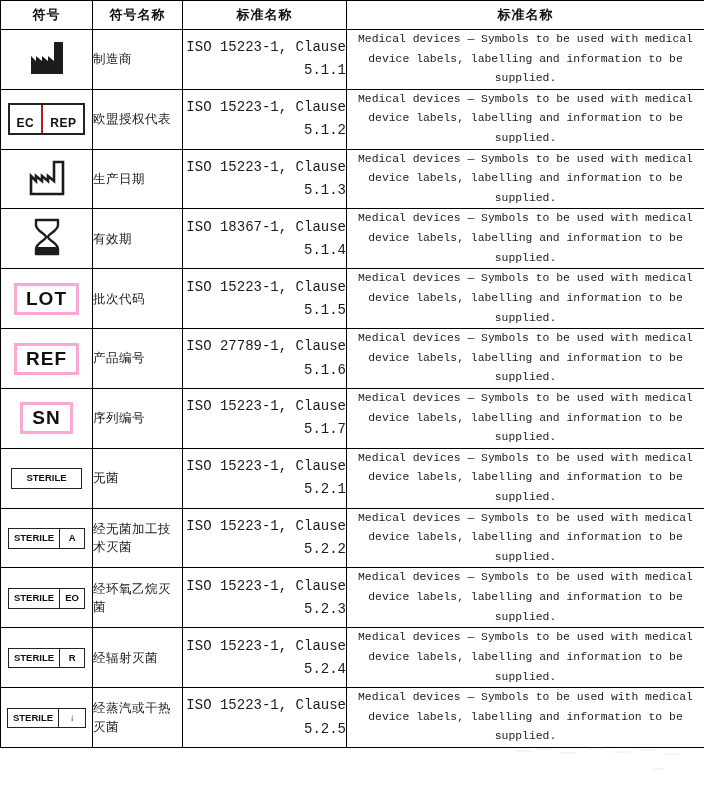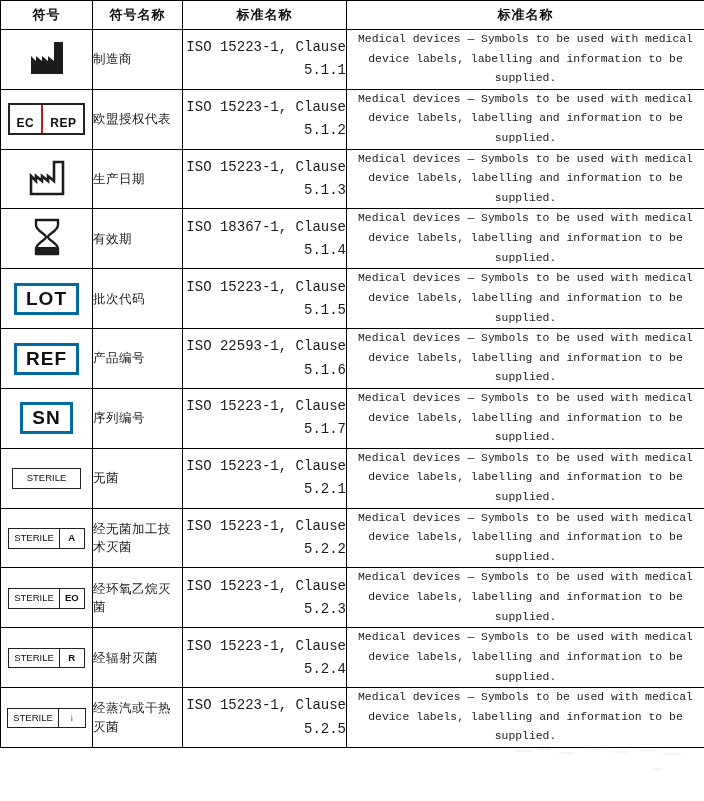--- a/index.html
+++ b/index.html
@@ -80,21 +80,21 @@
 
   
   .sym {
     display: inline-block;
     line-height: 0;
   }
 
   
   .box-strong {
     display: inline-block;
-    border: 3px solid #0369a1;
+    border: 3px solid #f9a8d4;
     font-family: "Liberation Sans", "DejaVu Sans", sans-serif;
     font-weight: bold;
     font-size: 19px;
     letter-spacing: 1px;
     line-height: 1;
     padding: 3px 9px 4px 9px;
     color: #111;
   }
 
   
@@ -115,21 +115,21 @@
 
   
   .sterile {
     display: inline-flex;
     border: 1.6px solid #222;
     line-height: 1;
     align-items: stretch;
   }
   .sterile .s-word {
     font-family: "Liberation Sans", "DejaVu Sans", sans-serif;
-    font-weight: normal;
+    font-weight: bold;
     font-size: 9.5px;
     letter-spacing: 0px;
     padding: 4px 5px 5px 5px;
     color: #111;
     display: flex;
     align-items: center;
     text-align: center;
   }
   .sterile .s-mark {
     border-left: 1.6px solid #222;
@@ -235,21 +235,21 @@
       <td class="name-cell">批次代码</td>
       <td class="ref-cell">ISO 15223-1, Clause 5.1.5</td>
       <td class="std-cell">Medical devices — Symbols to be used with medical device labels, labelling and information to be supplied.</td>
     </tr>
 
     <tr>
       <td class="sym-cell">
         <span class="box-strong">REF</span>
       </td>
       <td class="name-cell">产品编号</td>
-      <td class="ref-cell">ISO 22593-1, Clause 5.1.6</td>
+      <td class="ref-cell">ISO 27789-1, Clause 5.1.6</td>
       <td class="std-cell">Medical devices — Symbols to be used with medical device labels, labelling and information to be supplied.</td>
     </tr>
 
     <tr>
       <td class="sym-cell">
         <span class="box-strong">SN</span>
       </td>
       <td class="name-cell">序列编号</td>
       <td class="ref-cell">ISO 15223-1, Clause 5.1.7</td>
       <td class="std-cell">Medical devices — Symbols to be used with medical device labels, labelling and information to be supplied.</td>

